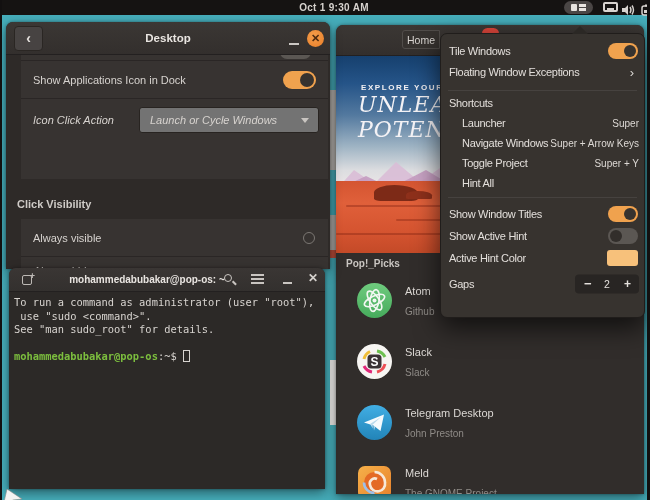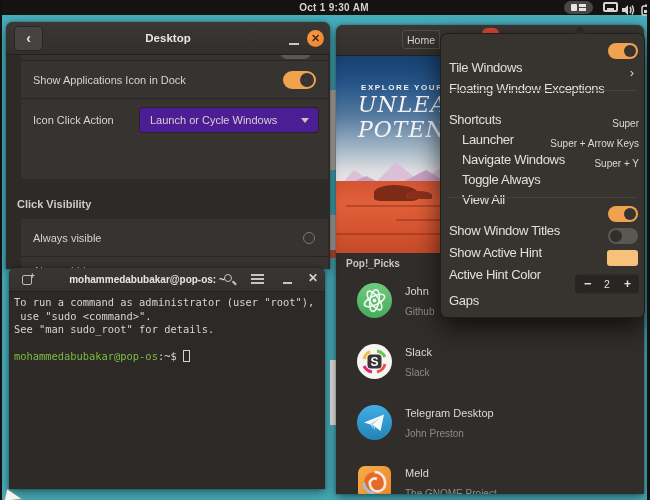--- a/index.html
+++ b/index.html
@@ -33,27 +33,27 @@
   .closebtn { position:absolute; width:17px; height:17px; border-radius:50%; background:radial-gradient(circle at 40% 35%, #F59D4B, #E87E28); color:#4E2A10; font-size:11px; font-weight:bold; text-align:center; line-height:16px; }
 
   
   .settings { left:6px; top:22px; width:324px; height:247px; background:#2E2A28; z-index:5; }
   .backbtn { position:absolute; left:8px; top:4px; width:29px; height:25px; background:#474342; border:1px solid #2A2623; border-radius:4px; color:#E6E2DE; font-size:14px; font-weight:bold; text-align:center; line-height:23px; }
   .card { position:absolute; left:15px; width:307px; background:#373331; }
   .card1 { top:33px; height:124px; overflow:hidden; }
   .cutrow { position:relative; height:6px; border-bottom:1px solid #2A2625; }
   .cutswitch { position:absolute; right:17px; top:-10px; width:31px; height:14px; border-radius:7px; background:#5B5753; }
   .srow { position:relative; height:38px; border-bottom:1px solid #2A2625; }
-  .srow:last-child { border-bottom:none; }
+  .srow:last-child { border-bottom:none;font-style:italic; }
   .srow.tall { height:41px; }
   .rowlabel { position:absolute; left:12px; top:50%; transform:translateY(-50%); font-size:11px; color:#D7D3CF; }
   .switch { position:absolute; right:12px; top:50%; transform:translateY(-50%); width:33px; height:18px; border-radius:9px; background:#F0A24E; }
   .switch .knob { position:absolute; top:2px; width:14px; height:14px; border-radius:50%; background:#37332F; }
   .switch.on .knob { right:2px; }
-  .combo { position:absolute; left:118px; right:9px; top:50%; transform:translateY(-50%); height:26px; background:#4c1d95; border:1px solid #282421; border-radius:3px; }
+  .combo { position:absolute; left:118px; right:9px; top:50%; transform:translateY(-50%); height:26px; background:#737373; border:1px solid #282421; border-radius:3px; }
   .combo .cval { position:absolute; left:10px; top:0; line-height:24px; font-size:11px; color:#D7D3CF; }
   .combo .caret { position:absolute; right:9px; top:10px; width:0; height:0; border-left:4px solid transparent; border-right:4px solid transparent; border-top:5px solid #C9C5C1; }
   .sectionlabel { position:absolute; left:11px; top:176px; font-size:11px; font-weight:bold; color:#CFCBC7; }
   .card2 { top:197px; height:50px; overflow:hidden; }
   .radio { position:absolute; right:13px; top:50%; transform:translateY(-50%); width:12px; height:12px; border:1.5px solid #7B7773; border-radius:50%; }
 
   
   .terminal { left:9px; top:268px; width:316px; height:221px; background:#2C2927; z-index:6; }
   .terminal .titlebar { height:24px; background:linear-gradient(#3A3634,#33302E); }
   .terminal .wtitle { left:45px; right:85px; height:24px; line-height:24px; font-size:10px; }
@@ -64,21 +64,21 @@
   .mag { left:213px; }
   .mag .lens { position:absolute; left:2px; top:2px; width:8px; height:8px; border:1.6px solid #C9C5C1; border-radius:50%; }
   .mag .hdl { position:absolute; left:10px; top:10px; width:5px; height:1.6px; background:#C9C5C1; transform:rotate(45deg); }
   .burger { left:242px; top:6px; width:13px; height:11px; }
   .burger i { display:block; height:1.6px; background:#C9C5C1; margin-bottom:2.6px; }
   .t-min { left:274px; top:14px; width:9px; height:2px; background:#C9C5C1; }
   .t-close { left:299px; top:3px; font-size:12px; color:#D5D1CD; font-weight:bold; }
   .termbody { position:absolute; left:0; top:25px; right:0; bottom:0; padding:3px 0 0 5px; font-family:"DejaVu Sans Mono", monospace; font-size:10.4px; line-height:13.5px; color:#D8D4D0; }
   .tline { height:13.5px; white-space:pre; }
   .promptline { margin-top:13.5px; }
-  .puser { color:#7CBE3E; font-weight:normal; }
+  .puser { color:#7CBE3E; font-weight:bold; }
   .cursorbox { display:inline-block; width:7px; height:12px; border:1px solid #D8D4D0; vertical-align:-2px; margin-left:6px; }
 
   
   .sliver { position:absolute; left:330px; width:6px; z-index:1; }
 
   
   .shop { left:336px; top:25px; width:308px; height:469px; background:#312D2B; z-index:4; border-radius:7px 7px 0 0; overflow:hidden; }
   .shop .titlebar { height:31px; }
   .hometab { position:absolute; left:66px; top:5px; width:38px; height:19px; background:#36322F; border:1px solid #514D4A; border-radius:3px 0 0 3px; font-size:10.5px; color:#DAD6D2; text-align:center; line-height:18px; }
   .updbadge { position:absolute; left:146px; top:3px; width:17px; height:11px; background:#D8453A; border-radius:6px; }
@@ -96,21 +96,21 @@
   .pickshead { position:absolute; left:10px; top:233px; font-size:10px; font-weight:bold; color:#C9C5C1; }
   .approw { position:absolute; left:21px; width:270px; height:40px; }
   .appicon { position:absolute; left:0; top:0; width:35px; height:35px; }
   .appname { position:absolute; left:48px; top:2px; font-size:11px; color:#DCD8D4; }
   .appdev { position:absolute; left:48px; top:23px; font-size:10px; color:#8F8B87; }
 
   
   .menu { position:absolute; left:440px; top:33px; width:205px; height:285px; background:#37332F; border:1px solid #201D1B; border-radius:7px; box-shadow:0 10px 26px rgba(0,0,0,.65); z-index:20; }
   .menu .notch { position:absolute; left:131px; top:-8px; width:0; height:0; border-left:8px solid transparent; border-right:8px solid transparent; border-bottom:8px solid #2B2825; }
   .mrow { position:absolute; left:0; width:100%; height:20px; }
-  .mlabel { position:absolute; left:8px; top:50%; transform:translateY(-50%); font-size:13px; letter-spacing:-0.3px; color:#E3DFDB; white-space:nowrap;margin-top:16px; }
+  .mlabel { position:absolute; left:8px; top:50%; transform:translateY(-50%); font-size:11px; letter-spacing:-0.3px; color:#E3DFDB; white-space:nowrap; }
   .mlabel.indent { left:21px; }
   .mvalue { position:absolute; right:5px; top:50%; transform:translateY(-50%); font-size:10px; color:#DDD9D5; white-space:nowrap; }
   .mswitch { position:absolute; right:6px; top:50%; transform:translateY(-50%); width:30px; height:16px; border-radius:8px; background:#F0A24E; }
   .mswitch .knob { position:absolute; top:2px; width:12px; height:12px; border-radius:50%; background:#37332F; }
   .mswitch.on .knob { right:2px; }
   .mswitch.off { background:#5B5753; }
   .mswitch.off .knob { left:2px; background:#322E2B; }
   .chev { position:absolute; right:10px; top:50%; transform:translateY(-50%); font-size:13px; color:#D9D5D1; }
   .msep { position:absolute; left:7px; right:7px; height:1px; background:#46423F; }
   .swatch { position:absolute; right:6px; top:50%; transform:translateY(-50%); width:31px; height:16px; border-radius:3px; background:#F7C17B; }
@@ -258,21 +258,21 @@
             </linearGradient>
           </defs>
         <circle cx="17.5" cy="17.5" r="17.5" fill="url(#atg)"></circle>
         <g stroke="#F2F7F2" stroke-width="1.6" fill="none">
           <ellipse cx="17.5" cy="17.5" rx="11" ry="4.5" transform="rotate(-25 17.5 17.5)"></ellipse>
           <ellipse cx="17.5" cy="17.5" rx="11" ry="4.5" transform="rotate(55 17.5 17.5)"></ellipse>
           <ellipse cx="17.5" cy="17.5" rx="11" ry="4.5" transform="rotate(-80 17.5 17.5)"></ellipse>
         </g>
         <circle cx="17.5" cy="17.5" r="2" fill="#F2F7F2"></circle>
       </svg>
-      <div class="appname">John</div>
+      <div class="appname">Atom</div>
       <div class="appdev">Github</div>
     </div>
 
     <div class="approw" style="top:319px;">
       <svg class="appicon" viewBox="0 0 35 35">
         <circle cx="17.5" cy="17.5" r="17.5" fill="#F7F5F2"></circle>
         <path d="M7 22 A 11 11 0 0 0 15 28" stroke="#E0287A" stroke-width="3" fill="none"></path>
         <path d="M28 13 A 11 11 0 0 0 20 7" stroke="#6FC151" stroke-width="3" fill="none"></path>
         <path d="M20 28 A 11 11 0 0 0 28 20" stroke="#ED4F55" stroke-width="3" fill="none"></path>
         <path d="M7 15 A 11 11 0 0 1 13 7.5" stroke="#F0BE38" stroke-width="3" fill="none"></path>
@@ -337,25 +337,25 @@
     </div>
     <div class="mrow" style="top:79px;">
       <span class="mlabel indent">Launcher</span>
       <span class="mvalue">Super</span>
     </div>
     <div class="mrow" style="top:99px;">
       <span class="mlabel indent">Navigate Windows</span>
       <span class="mvalue">Super + Arrow Keys</span>
     </div>
     <div class="mrow" style="top:119px;">
-      <span class="mlabel indent">Toggle Always</span>
+      <span class="mlabel indent">Toggle Project</span>
       <span class="mvalue">Super + Y</span>
     </div>
     <div class="mrow" style="top:139px;">
-      <span class="mlabel indent">View All</span>
+      <span class="mlabel indent">Hint All</span>
     </div>
     <div class="msep" style="top:163px;"></div>
     <div class="mrow" style="top:170px;">
       <span class="mlabel">Show Window Titles</span>
       <span class="mswitch on">
           <span class="knob"></span>
         </span>
     </div>
     <div class="mrow" style="top:192px;">
       <span class="mlabel">Show Active Hint</span>

